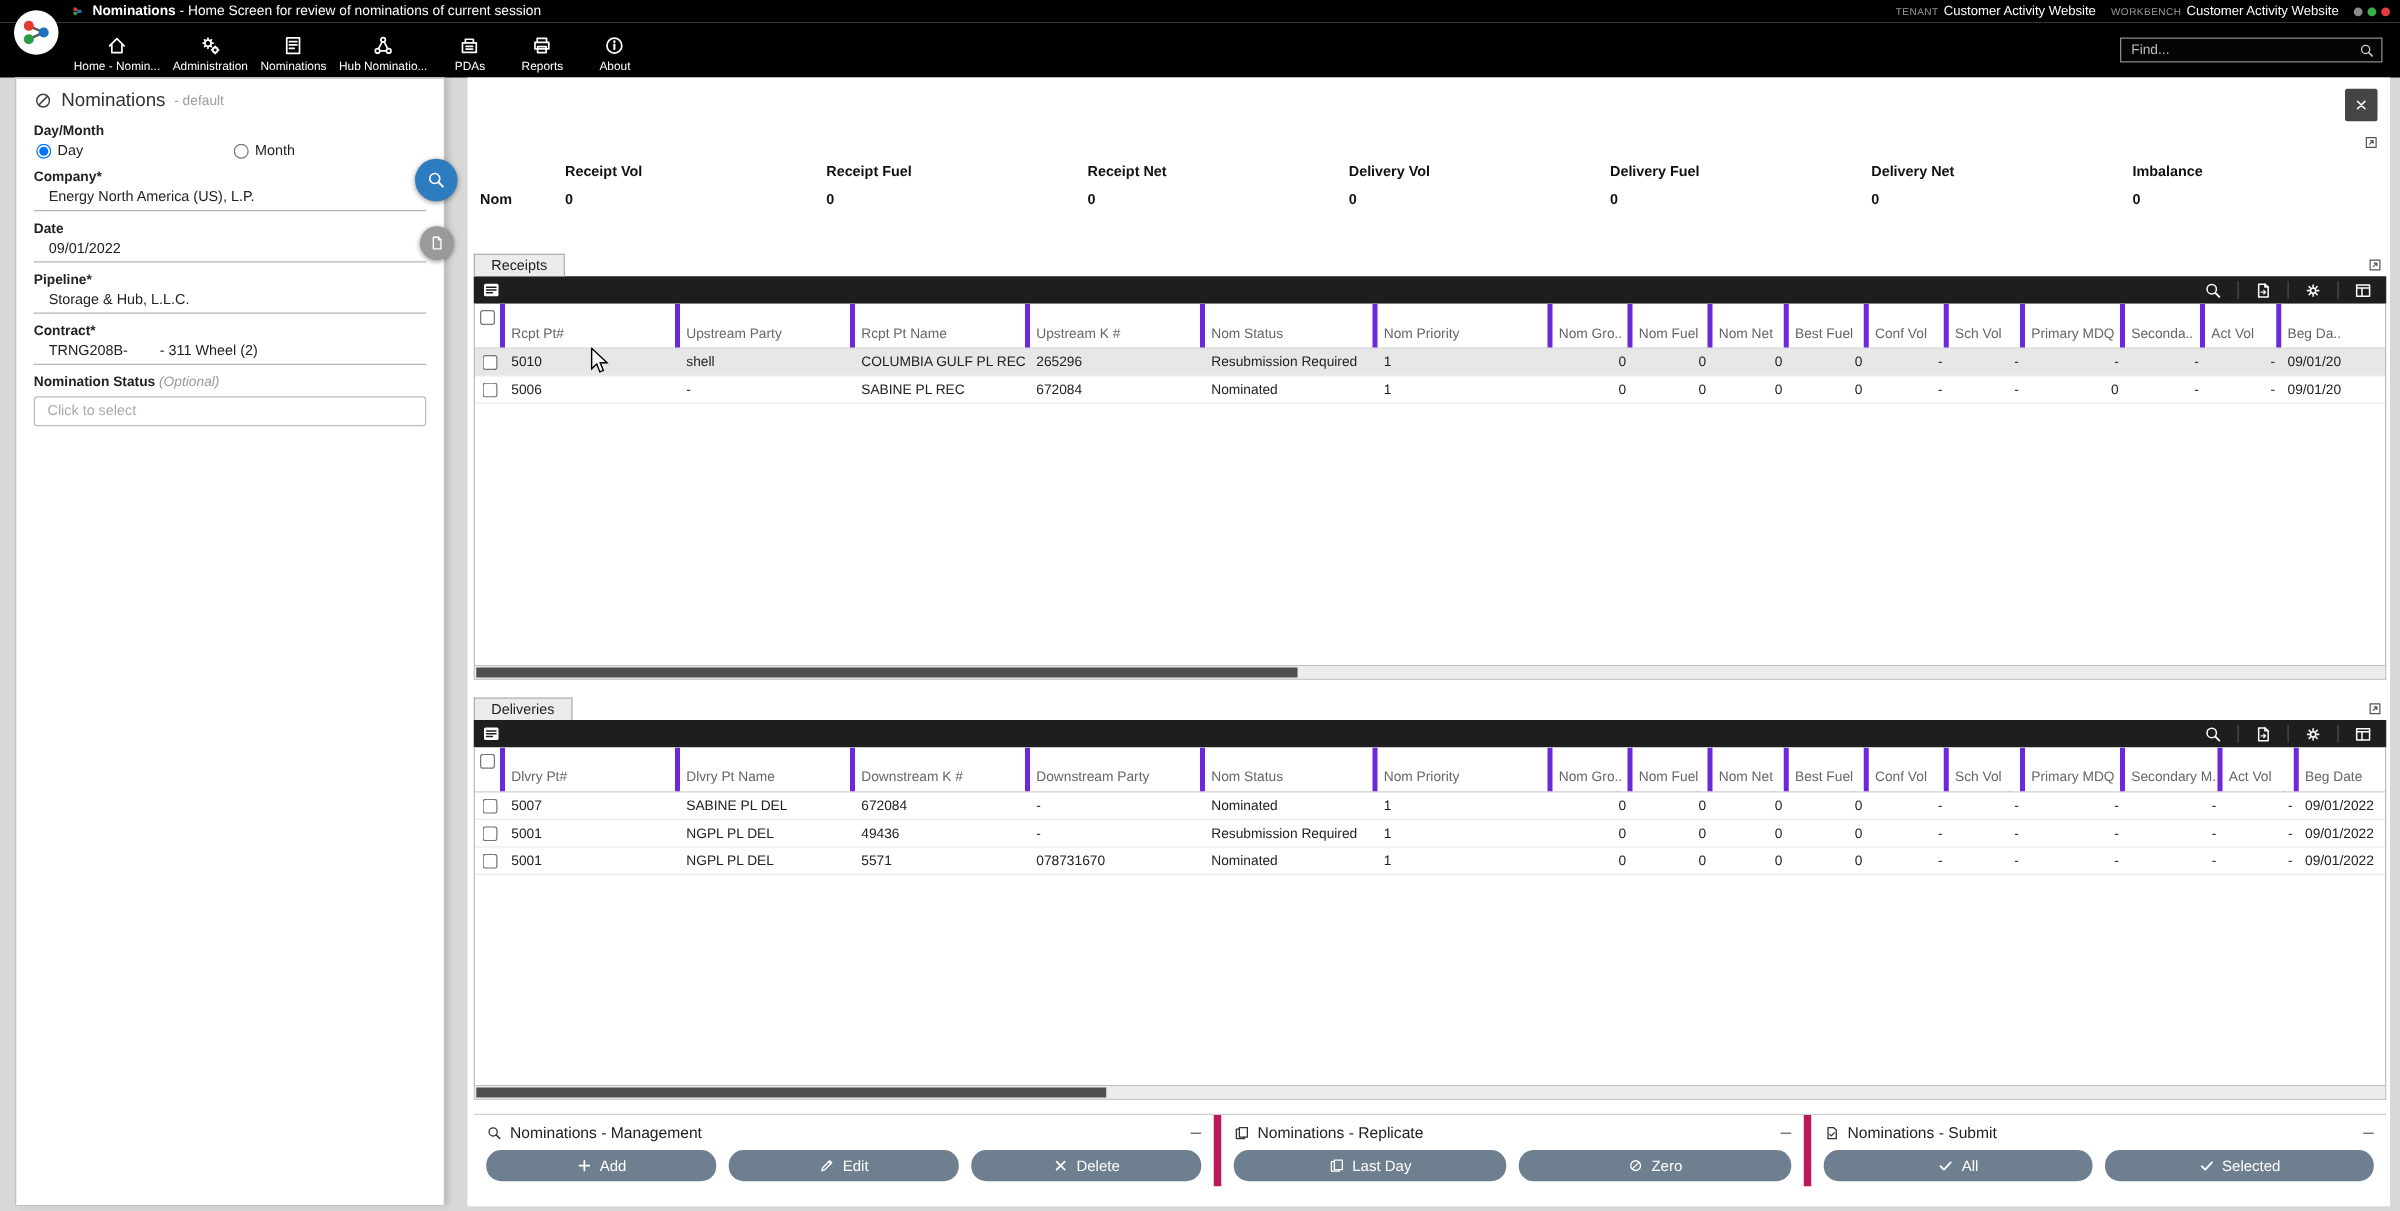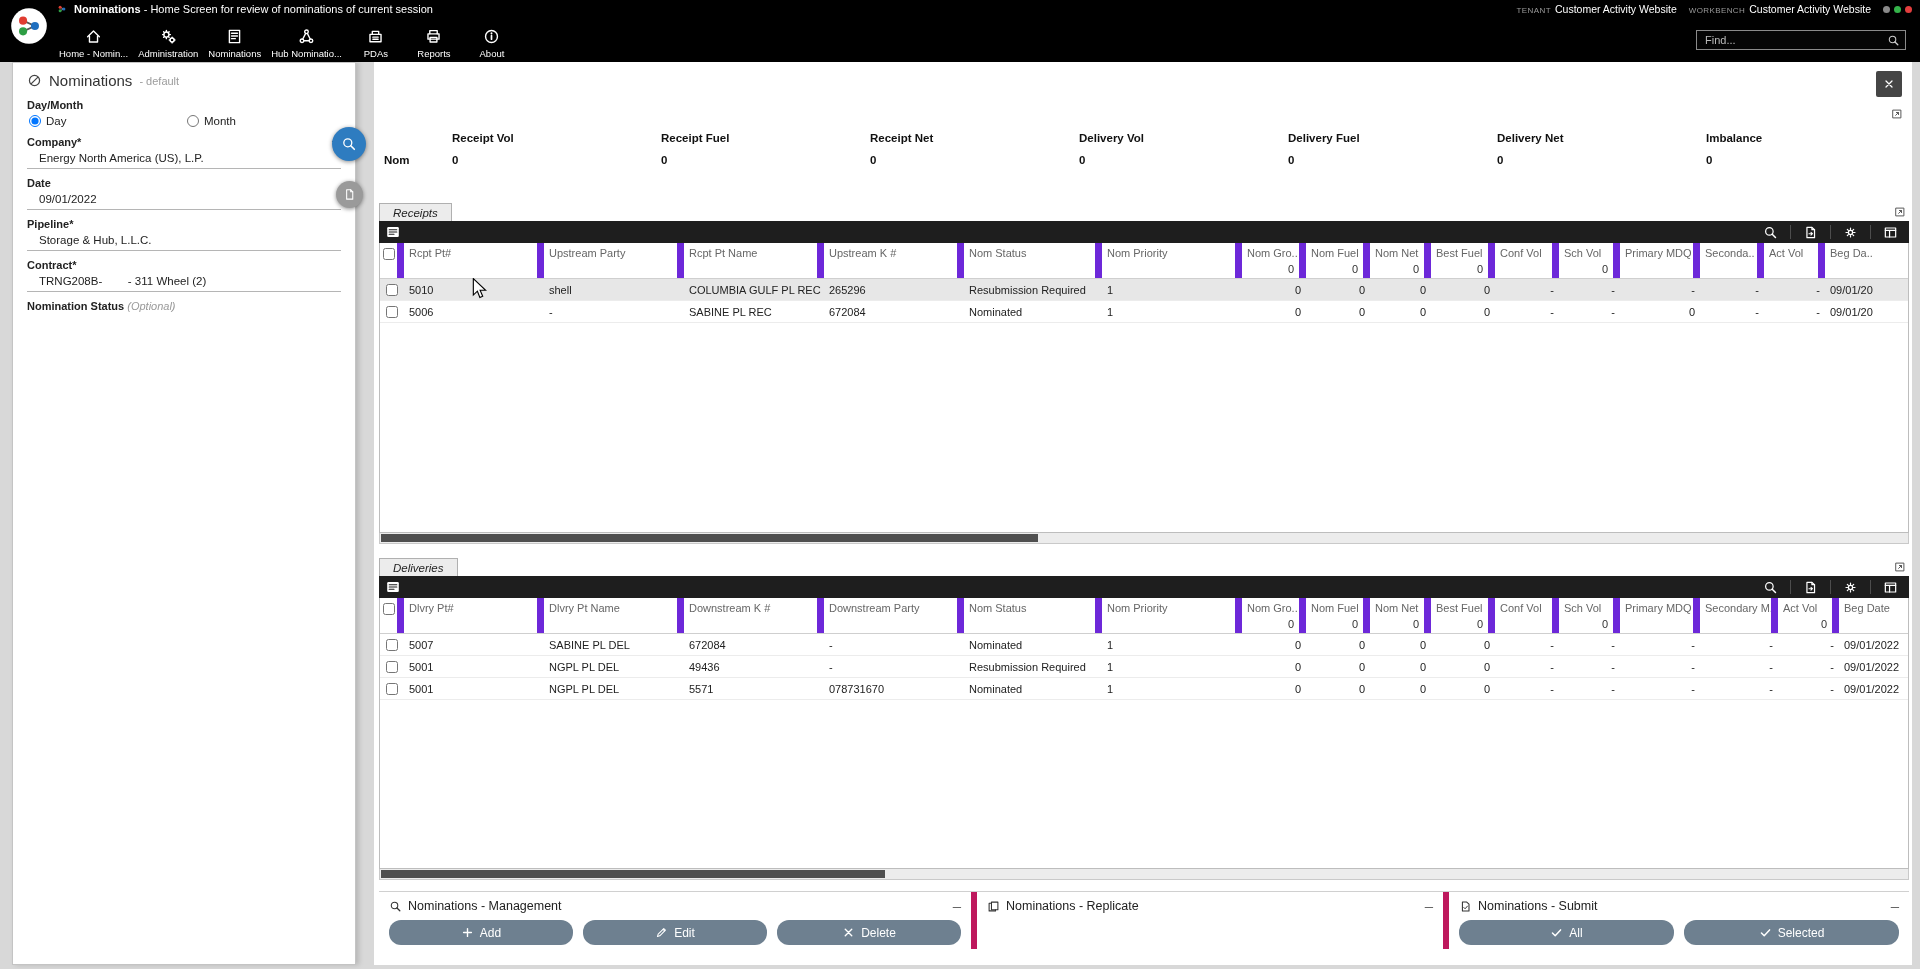--- a/index.html
+++ b/index.html
@@ -83,32 +83,32 @@
   #balance-grid { display:grid; grid-template-columns:68px repeat(7, 209px); }
   .bal-h { font-size:11.5px; font-weight:bold; color:#111; padding:4px 4px 3px 0; white-space:nowrap; }
   .bal-v { font-size:11.5px; font-weight:bold; color:#111; padding:7px 4px 4px 0; }
 
   
   .gsection { position:absolute; left:5px; right:3px; }
   #receipts-section { top:140px; }
   #deliveries-section { top:495px; }
   .sec-tab-row { display:flex; align-items:flex-end; height:19px; position:relative; }
   .sec-tab { padding:0 13px; height:18px; line-height:18px; background:#ececec;
-             border:1px solid #b0b0b0; border-bottom:none; font-size:11.5px; color:#222; cursor:pointer;font-style:italic; }
+             border:1px solid #b0b0b0; border-bottom:none; font-size:11.5px; color:#222; cursor:pointer; }
   .sec-expand { position:absolute; right:3px; bottom:3px; width:12px; height:12px; color:#555; cursor:pointer; }
   .gtoolbar { height:22px; background:#1e1e1e; display:flex; align-items:center; padding:0 6px; }
   .gt-left { width:16px; height:16px; color:#fff; cursor:pointer; }
   .gt-right { margin-left:auto; display:flex; align-items:center; gap:12px; color:#fff; padding-right:5px; }
   .gt-right .ic { width:15px; height:15px; cursor:pointer; }
   .gt-sep { width:1px; height:14px; background:#4d4d4d; }
   .gwrap { border:1px solid #bdbdbd; border-top:none; overflow:hidden; background:#fff; }
   #receipts-section .gwrap { height:290px; }
   #deliveries-section .gwrap { height:271px; }
   .g-head { display:flex; border-bottom:1px solid #cfcfcf; height:36px; }
-  .g-hc { border-right:7px solid #6d28d9; padding:3px 5px 0; font-size:11px; color:#666; flex:none; overflow:hidden; }
+  .g-hc { border-right:4px solid #6d28d9; padding:17px 5px 0; font-size:11px; color:#666; flex:none; overflow:hidden; }
   .g-hc.cbc { width:24px; display:flex; justify-content:center; padding-top:5px; }
   .g-hl { white-space:nowrap; line-height:15px; }
   .g-ht { text-align:right; color:#333; font-size:11px; line-height:14px; height:14px; margin-top:1px; }
   .g-row { display:flex; height:22px; border-bottom:1px solid #ececec; align-items:center; cursor:default; }
   .g-row.hl { background:var(--hl-row,#e7e7e7); }
   .g-c { flex:none; padding:0 5px; font-size:11px; color:#222; white-space:nowrap; overflow:hidden; }
   .g-c.num { text-align:right; }
   .g-c.cbc { width:24px; display:flex; justify-content:center; }
   .g-c input, .g-hc input { width:12px; height:12px; }
   .hscroll { height:11px; background:#ececec; border:1px solid #c9c9c9; border-top:none; position:relative; cursor:pointer; }
@@ -308,20 +308,21 @@
   <div class="fld">
     <div class="fld-label">Contract*</div>
     <div class="fld-value">TRNG208B-        - 311 Wheel (2)</div>
   </div>
 
   <div class="fld">
     <div class="fld-label">
       <span>Nomination Status</span>
       <span class="fld-opt">(Optional)</span>
     </div>
+    <div class="select-box">Click to select</div>
   </div>
 </div>
 
 <div class="fab" id="fab-search">
   <span class="ic" data-icon="search">
       <svg viewBox="0 0 16 16" fill="none" stroke="currentColor" stroke-width="1.3" stroke-linecap="round" stroke-linejoin="round">
         <circle cx="6.8" cy="6.8" r="4"></circle>
         <path d="M9.8 9.8l3.5 3.5" stroke-width="1.6"></path>
       </svg>
     </span>
@@ -773,20 +774,40 @@
         <div class="panel-head">
           <span class="ph-icon" data-icon="copy">
             <svg viewBox="0 0 16 16" fill="none" stroke="currentColor" stroke-width="1.3" stroke-linecap="round" stroke-linejoin="round">
               <rect x="5.5" y="2.6" width="7.9" height="9.3"></rect>
               <path d="M10.5 11.9v1.5H2.6V4.1h2.9"></path>
             </svg>
           </span>
           <span class="ph-title">Nominations - Replicate</span>
           <span class="ph-min">–</span>
         </div>
+        <div class="panel-btns">
+          <button class="pbtn">
+            <span class="pb-ic" data-icon="copy">
+              <svg viewBox="0 0 16 16" fill="none" stroke="currentColor" stroke-width="1.3" stroke-linecap="round" stroke-linejoin="round">
+                <rect x="5.5" y="2.6" width="7.9" height="9.3"></rect>
+                <path d="M10.5 11.9v1.5H2.6V4.1h2.9"></path>
+              </svg>
+            </span>
+            <span>Last Day</span>
+          </button>
+          <button class="pbtn">
+            <span class="pb-ic" data-icon="zero">
+              <svg viewBox="0 0 16 16" fill="none" stroke="currentColor" stroke-width="1.3" stroke-linecap="round" stroke-linejoin="round">
+                <circle cx="8" cy="8" r="4.8"></circle>
+                <path d="M4.8 11.2L11.2 4.8"></path>
+              </svg>
+            </span>
+            <span>Zero</span>
+          </button>
+        </div>
       </div>
       <div class="panel">
         <div class="panel-head">
           <span class="ph-icon" data-icon="submit-doc">
             <svg viewBox="0 0 16 16" fill="none" stroke="currentColor" stroke-width="1.3" stroke-linecap="round" stroke-linejoin="round">
               <path d="M4.2 2.5h5.3L12.3 5v8.5H4.2z"></path>
               <path d="M5.9 9.2l1.6 1.6 2.9-3.3" stroke-width="1.2"></path>
             </svg>
           </span>
           <span class="ph-title">Nominations - Submit</span>

